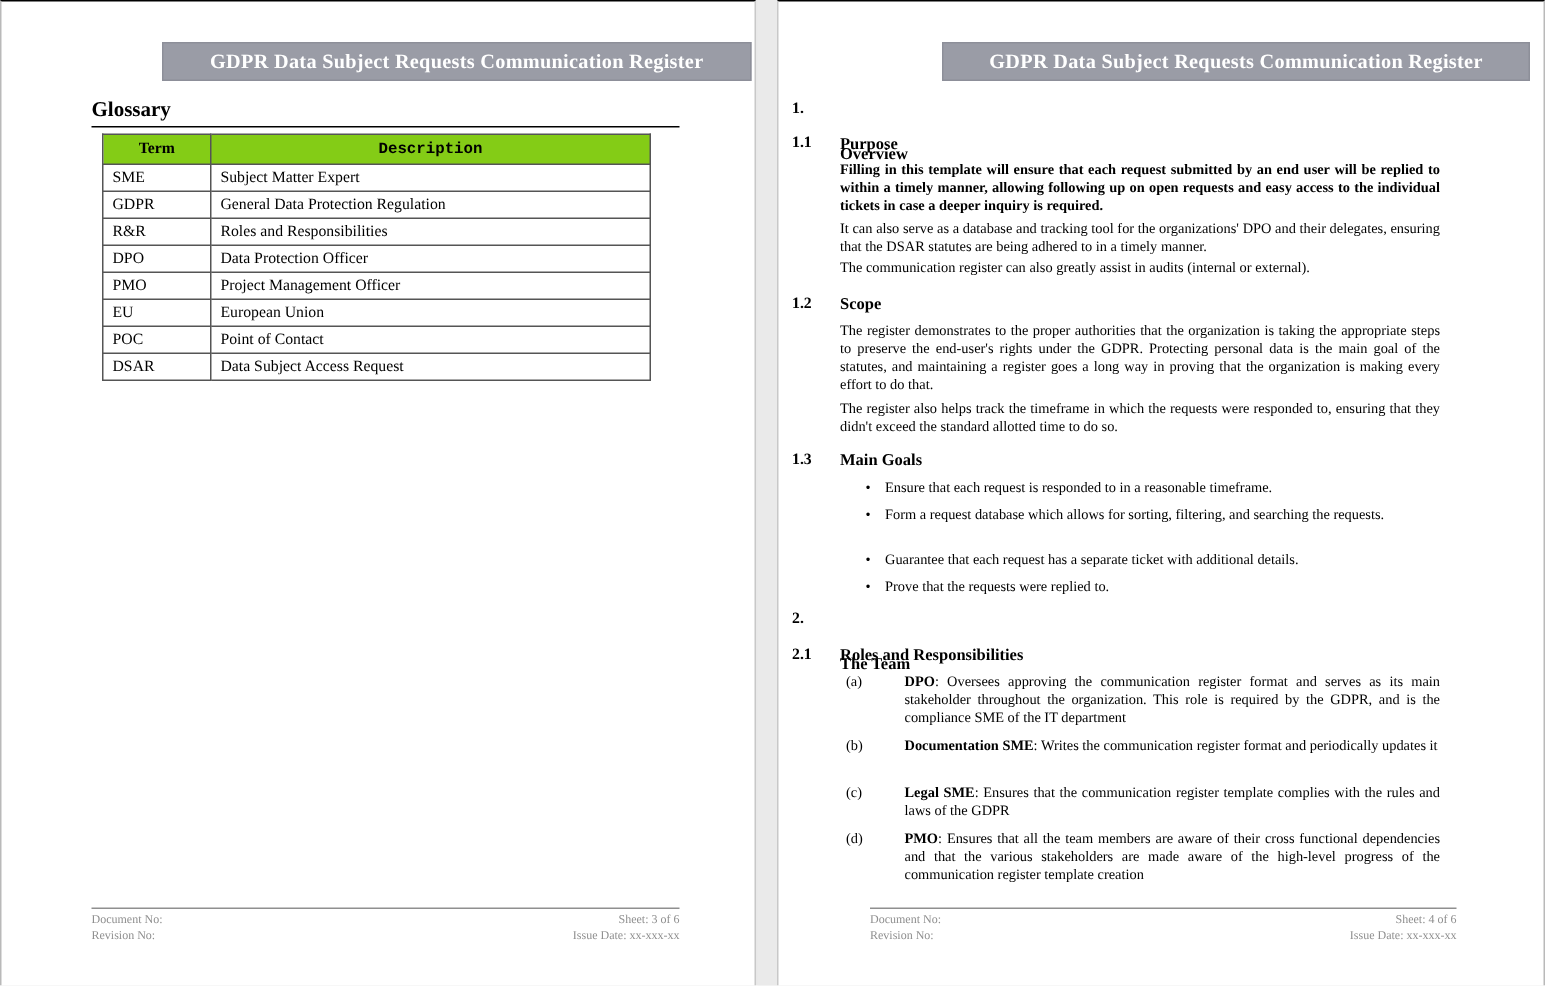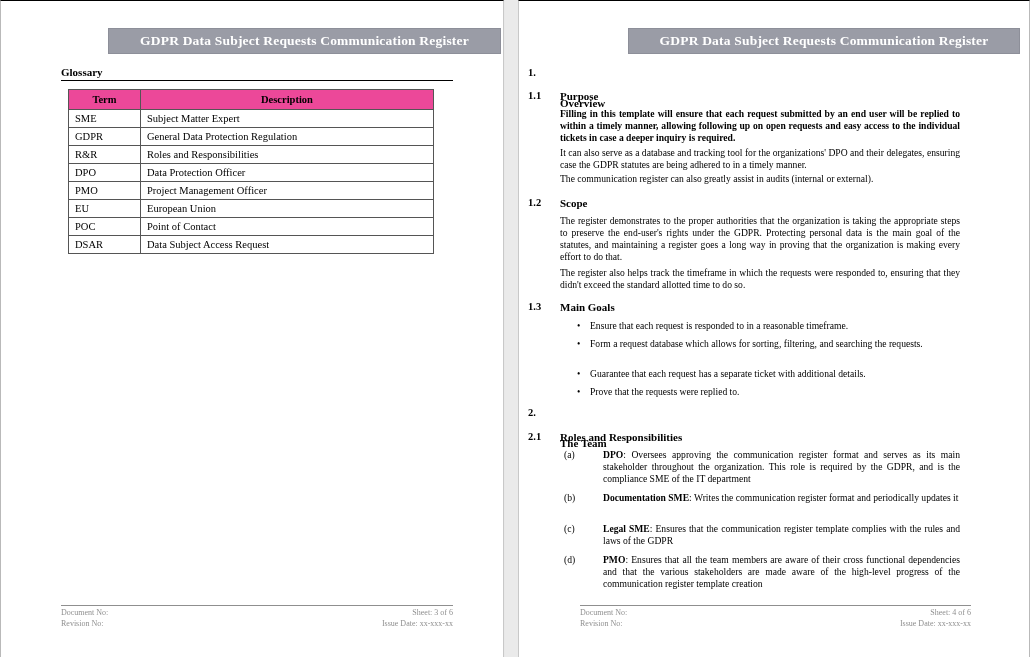--- a/index.html
+++ b/index.html
@@ -88,56 +88,56 @@
     height: 26px;
   }
 
   
   .glossary-head {
     position: absolute;
     left: 60px;
     top: 65px;
     width: 392px;
     font-weight: bold;
-    font-size: 11px;
+    font-size: 14px;
     padding-bottom: 2px;
     border-bottom: 1.5px solid #000000;
     box-sizing: border-box;
   }
 
   .glossary-table {
     position: absolute;
     left: 67px;
     top: 88px;
     width: 366px;
     border-collapse: collapse;
     table-layout: fixed;
     font-size: 10.5px;
   }
   .glossary-table th,
   .glossary-table td {
     border: 1px solid #555555;
     box-sizing: border-box;
   }
   .glossary-table th {
-    background: #ec4899;
+    background: #84cc16;
     font-weight: bold;
     font-size: 10.5px;
     text-align: center;
     height: 20px;
     padding: 2px 4px;
   }
   .glossary-table td {
     height: 17px;
     padding: 3px 6px;
     vertical-align: middle;
     text-align: left;
   }
   .col-term  { width: 70px; }
-  .col-desc  { width: 285px; }
+  .col-desc  { width: 285px; font-family: Liberation Mono, monospace; }
 
   
   .doc-body {
     position: absolute;
     left: 0;
     top: 62px;
     width: 512px;
     height: 530px;
   }
 
@@ -311,21 +311,21 @@
         <div class="sec-block" style="top:4px;">
           <span class="num-col">1.</span>
           <span class="h-text h1-text">Overview</span>
         </div>
 
         <div class="sec-block" style="top:27px;">
           <span class="num-col">1.1</span>
           <span class="h-text">Purpose</span>
         </div>
         <div class="para" style="top:45px;font-weight:bold;">Filling in this template will ensure that each request submitted by an end user will be replied to within a timely manner, allowing following up on open requests and easy access to the individual tickets in case a deeper inquiry is required.</div>
-        <div class="para" style="top:84px;">It can also serve as a database and tracking tool for the organizations' DPO and their delegates, ensuring case the GDPR statutes are being adhered to in a timely manner.</div>
+        <div class="para" style="top:84px;">It can also serve as a database and tracking tool for the organizations' DPO and their delegates, ensuring that the DSAR statutes are being adhered to in a timely manner.</div>
         <div class="para" style="top:110px;">The communication register can also greatly assist in audits (internal or external).</div>
 
         <div class="sec-block" style="top:134px;">
           <span class="num-col">1.2</span>
           <span class="h-text">Scope</span>
         </div>
         <div class="para" style="top:204px;">The register also helps track the timeframe in which the requests were responded to, ensuring that they didn't exceed the standard allotted time to do so.</div>
         <div class="para" style="top:152px;">The register demonstrates to the proper authorities that the organization is taking the appropriate steps to preserve the end-user's rights under the GDPR. Protecting personal data is the main goal of the statutes, and maintaining a register goes a long way in proving that the organization is making every effort to do that.</div>
 
         <div class="sec-block" style="top:238px;">

